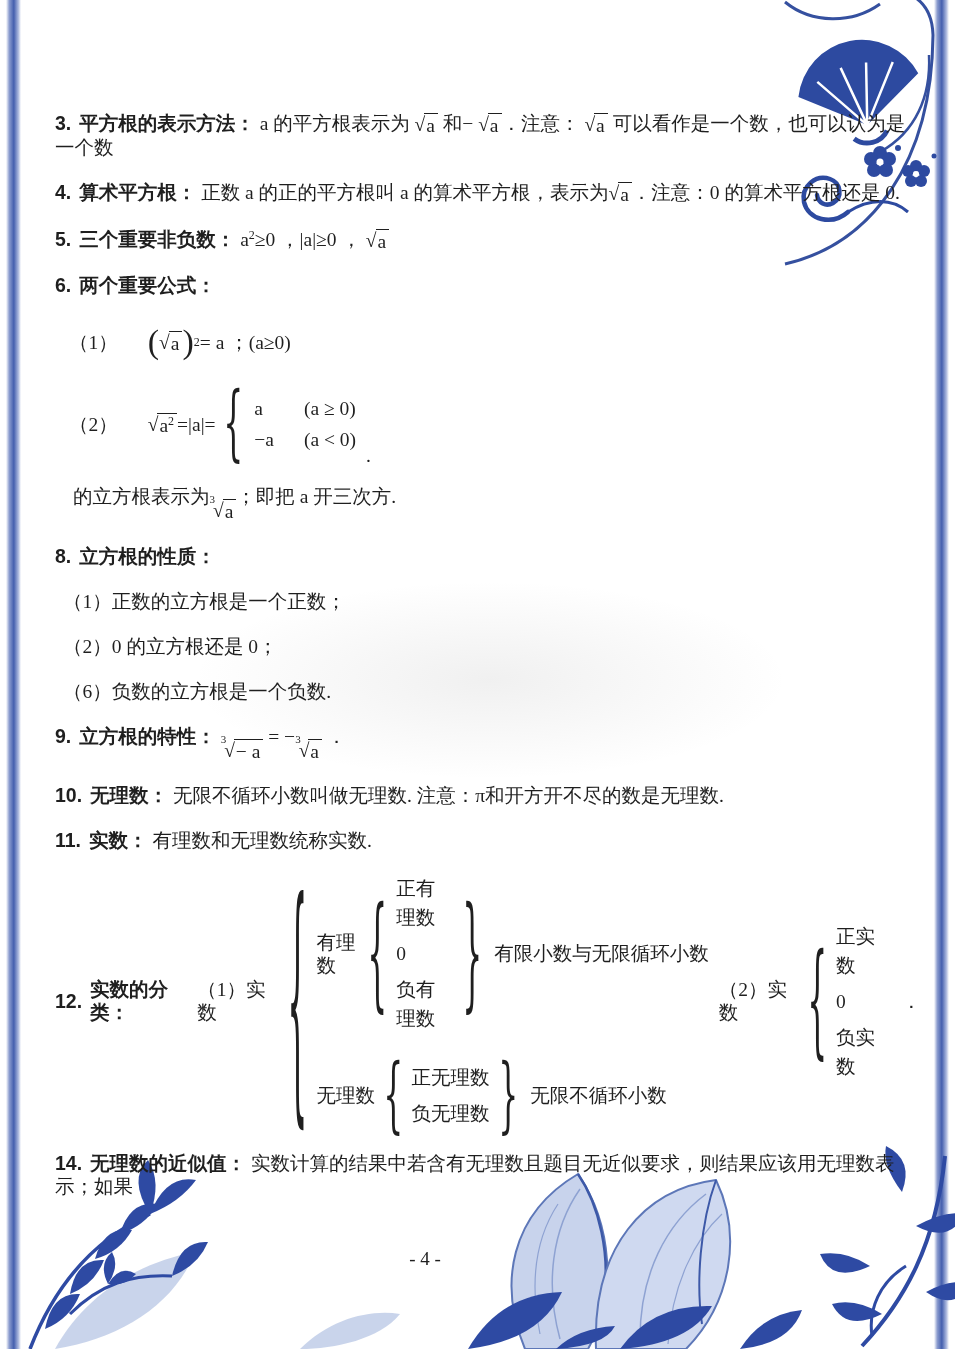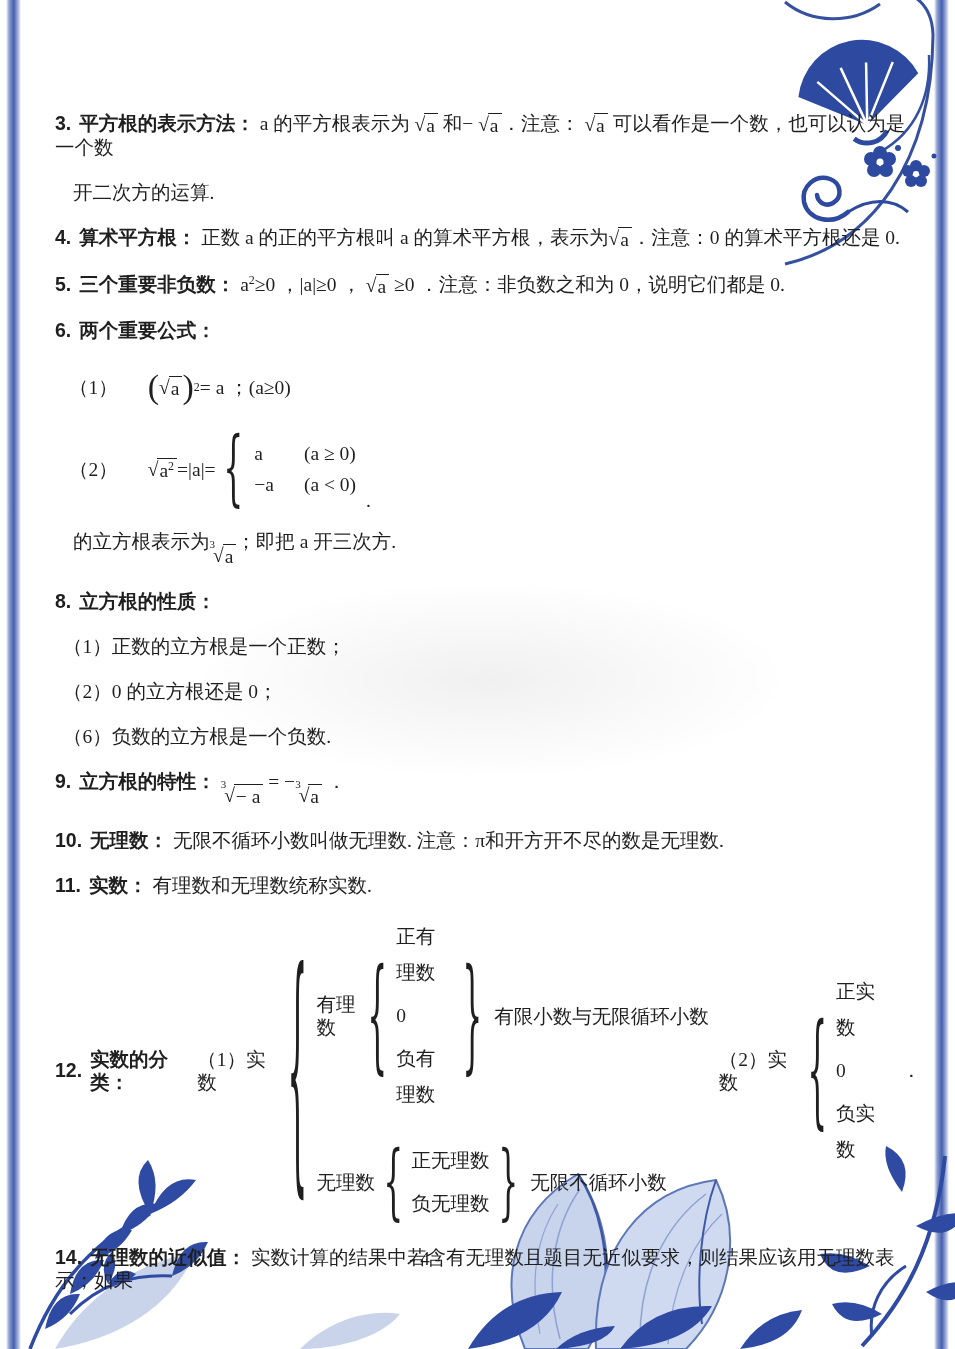--- a/index.html
+++ b/index.html
@@ -37,21 +37,21 @@
   .enddot{align-self:flex-end;margin-left:10px;}
 
   .cls{display:flex;align-items:center;margin:12px 0 24px;width:100%;}
   .brace{font-family:"DejaVu Serif",serif;display:inline-block;line-height:1;font-size:42px;
          transform-origin:center;color:#1f1f1f;}
   .b-outer{transform:scale(0.75,6.2);margin:0 6px;}
   .b-3{transform:scale(0.75,2.95);margin:0 5px;}
   .b-2{transform:scale(0.75,1.95);margin:0 5px;}
   .vgroup{display:flex;flex-direction:column;justify-content:center;}
   .gapA{row-gap:30px;}
-  .opts{row-gap:7px;line-height:36px;}
+  .opts{row-gap:7px;line-height:29px;}
   .hrow{display:flex;align-items:center;}
   .sufx{margin-left:4px;white-space:nowrap;}
   .spacer{flex:1 1 auto;min-width:10px;}
   .p2end{margin-left:12px;}
 
   .footer{position:absolute;left:385px;top:1248px;width:80px;text-align:center;font-size:19px;
           font-family:"Liberation Serif",serif;color:#1f1f1f;}
 </style>
 </head>
 <body>
@@ -151,38 +151,35 @@
           <span class="sg">√</span>
           <span class="rad">a</span>
         </span><span> 和− </span><span class="sq">
           <span class="sg">√</span>
           <span class="rad">a</span>
         </span><span>．注意： </span><span class="sq">
           <span class="sg">√</span>
           <span class="rad">a</span>
         </span><span> 可以看作是一个数，也可以认为是一个数</span>
     </p>
-    <p class="ln cnt">
-      <span>开二次方的运算.</span>
-    </p>
 
     <p class="ln">
       <span class="num">4.</span><span class="bd">算术平方根：</span>
       <span>正数 a 的正的平方根叫 a 的算术平方根，表示为</span><span class="sq">
           <span class="sg">√</span>
           <span class="rad">a</span>
         </span><span>．注意：0 的算术平方根还是 0.</span>
     </p>
 
     <p class="ln">
       <span class="num">5.</span><span class="bd">三个重要非负数：</span>
       <span>a</span><span class="sup">2</span><span>≥0 ，|a|≥0 ， </span><span class="sq">
           <span class="sg">√</span>
           <span class="rad">a</span>
-        </span><span> ≥0 ．注意：非负数之和为 0，说明它们都是 0.</span>
+        </span>
     </p>
 
     <p class="ln">
       <span class="num">6.</span><span class="bd">两个重要公式：</span>
     </p>
     <div class="fml">
       <span class="fno">（1）</span>
       <span class="bigp">(</span>
         <span class="sq">
           <span class="sg">√</span>

